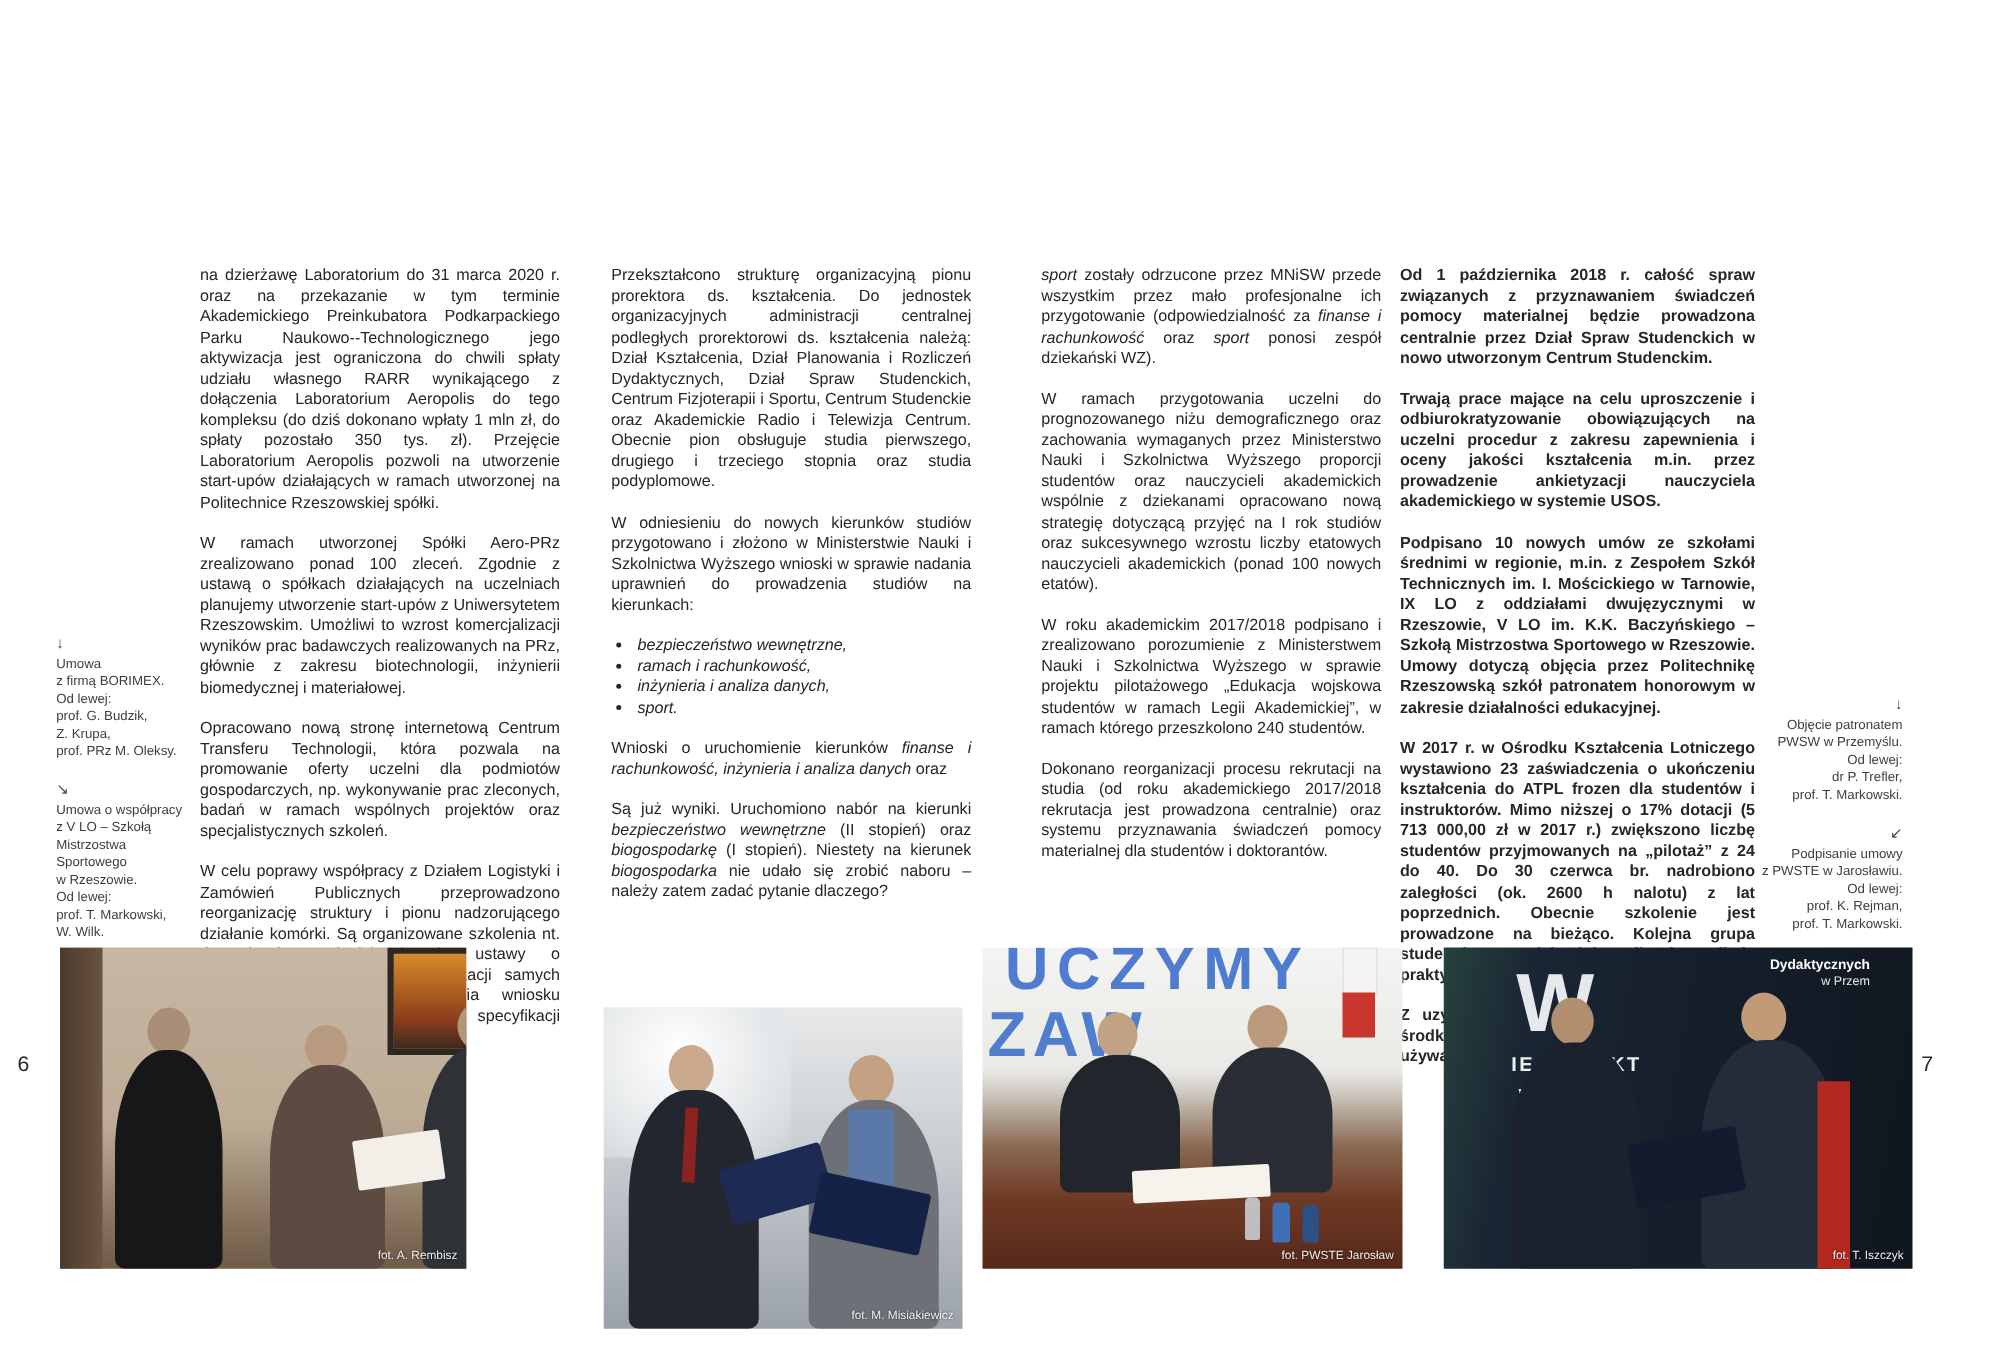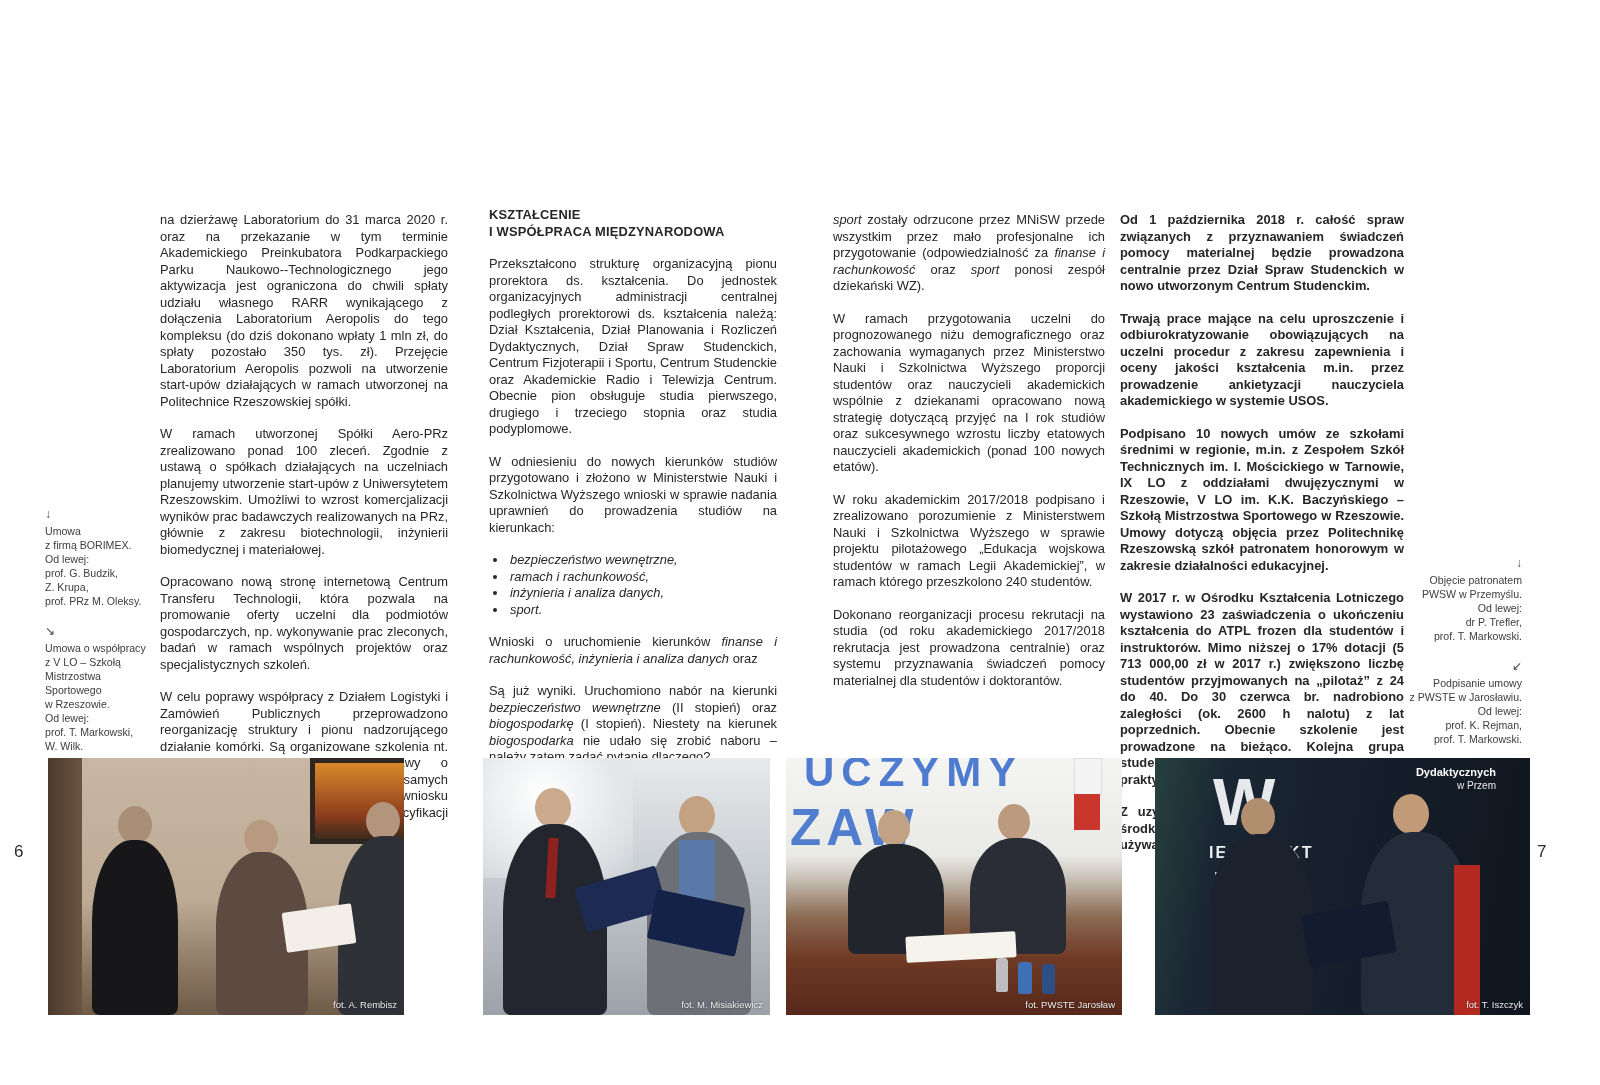--- a/index.html
+++ b/index.html
@@ -19,22 +19,22 @@
   .notes-right{left:1408px;top:556px;width:114px;text-align:right;}
   .note{margin-bottom:16px;}
   .note .arrow{font-size:12px;margin-bottom:3px;color:#4a4a4a;}
   .note-text{white-space:pre-line;}
   
   .pagenum{position:absolute;font-size:17px;color:#2b2b2b;}
   .pagenum.left{left:14px;top:842px;}
   .pagenum.right{left:1537px;top:842px;}
   
   .photo{position:absolute;top:758px;height:257px;margin:0;overflow:hidden;background:#888;}
-  .photo1{left:48px;width:356px;}
-  .photo2{left:483px;width:287px;}
+  .photo1{left:48px;width:325px;}
+  .photo2{left:483px;width:287px;margin-top:48px;}
   .photo3{left:786px;width:336px;}
   .photo4{left:1155px;width:375px;}
   .caption{position:absolute;right:7px;bottom:5px;font-size:9.5px;color:#ffffff;
            opacity:.92;text-shadow:0 0 2px rgba(0,0,0,.8);z-index:9;}
   .decor{position:absolute;}
   .head{position:absolute;border-radius:50%;}
   .body{position:absolute;border-radius:46% 46% 8px 8px;}
   
   .photo1{background:linear-gradient(180deg,#c7b7a3 0%,#bdab95 55%,#87735d 85%,#6e5b48 100%);}
   .p1-door{left:0;top:0;width:34px;height:100%;background:linear-gradient(90deg,#4b3a2c,#6a5442);}
@@ -52,21 +52,21 @@
   .p2-p1 .head{left:52px;top:30px;width:36px;height:40px;background:#caa98c;}
   .p2-p1 .body{left:20px;top:66px;width:104px;height:191px;background:#23262e;}
   .p2-tie{left:64px;top:80px;width:10px;height:60px;background:#8c2320;transform:rotate(3deg);}
   .p2-p2 .head{left:196px;top:38px;width:36px;height:40px;background:#c4a183;}
   .p2-p2 .body{left:164px;top:74px;width:104px;height:183px;background:#6d7076;}
   .p2-shirt{left:196px;top:82px;width:36px;height:60px;background:#5b79a8;}
   .p2-f1{left:96px;top:118px;width:84px;height:46px;background:#1d2a52;transform:rotate(-16deg);border-radius:3px;}
   .p2-f2{left:168px;top:140px;width:90px;height:50px;background:#152247;transform:rotate(12deg);border-radius:3px;}
   
   .photo3{background:linear-gradient(180deg,#f4f4f2 0%,#e9e9e6 38%,#cfcac2 45%,#8a6a52 62%,#6f3a25 78%,#57281a 100%);}
-  .p3-banner1{left:18px;top:-10px;width:300px;font-size:42px;font-weight:bold;color:#2b62c9;
+  .p3-banner1{left:18px;top:-10px;width:300px;font-size:48px;font-weight:bold;color:#2b62c9;
               letter-spacing:7px;opacity:.82;font-family:"Liberation Sans",sans-serif;}
   .p3-banner2{left:4px;top:40px;font-size:51px;font-weight:bold;color:#2b62c9;letter-spacing:5px;opacity:.8;}
   .p3-flag-w{left:288px;top:0;width:26px;height:36px;background:#f4f4f4;border:1px solid #ddd;}
   .p3-flag-r{left:288px;top:36px;width:26px;height:36px;background:#c8362e;}
   .p3-p1 .head{left:92px;top:52px;width:32px;height:36px;background:#c2a284;}
   .p3-p1 .body{left:62px;top:86px;width:96px;height:110px;background:#22252c;}
   .p3-p2 .head{left:212px;top:46px;width:32px;height:36px;background:#bb9a7d;}
   .p3-p2 .body{left:184px;top:80px;width:96px;height:116px;background:#2a2d35;}
   .p3-paper{left:120px;top:176px;width:110px;height:26px;background:#f6f3ec;transform:rotate(-3deg);border-radius:2px;}
   .p3-b1{left:210px;top:200px;width:12px;height:34px;background:rgba(220,235,245,.75);border-radius:4px 4px 2px 2px;}
@@ -135,24 +135,20 @@
       </div>
     </aside>
 
   <div class="col" style="left:160px;">
       <p><span>na dzierżawę Laboratorium do 31 marca 2020 r. oraz na przekazanie w tym terminie Akademickiego Preinkubatora Podkarpackiego Parku Naukowo--Technologicznego jego aktywizacja jest ograniczona do chwili spłaty udziału własnego RARR wynikającego z dołączenia Laboratorium Aeropolis do tego kompleksu (do dziś dokonano wpłaty 1 mln zł, do spłaty pozostało 350 tys. zł). Przejęcie Laboratorium Aeropolis pozwoli na utworzenie start-upów działających w ramach utworzonej na Politechnice Rzeszowskiej spółki.</span></p>
       <p><span>W ramach utworzonej Spółki Aero-PRz zrealizowano ponad 100 zleceń. Zgodnie z ustawą o spółkach działających na uczelniach planujemy utworzenie start-upów z Uniwersytetem Rzeszowskim. Umożliwi to wzrost komercjalizacji wyników prac badawczych realizowanych na PRz, głównie z zakresu biotechnologii, inżynierii biomedycznej i materiałowej.</span></p>
       <p><span>Opracowano nową stronę internetową Centrum Transferu Technologii, która pozwala na promowanie oferty uczelni dla podmiotów gospodarczych, np. wykonywanie prac zleconych, badań w ramach wspólnych projektów oraz specjalistycznych szkoleń.</span></p>
       <p><span>W celu poprawy współpracy z Działem Logistyki i Zamówień Publicznych przeprowadzono reorganizację struktury i pionu nadzorującego działanie komórki. Są organizowane szkolenia nt. dynamicznie zmieniającej się ustawy o zamówieniach publicznych i realizacji samych zamówień (sposób przygotowania wniosku zamówienia, przygotowania specyfikacji zamówienia itp.).</span></p>
     </div>
   <div class="col" style="left:489px;">
-      <div class="heading">
-        <div>KSZTAŁCENIE</div>
-        <div>I WSPÓŁPRACA MIĘDZYNARODOWA</div>
-      </div>
       <p><span>Przekształcono strukturę organizacyjną pionu prorektora ds. kształcenia. Do jednostek organizacyjnych administracji centralnej podległych prorektorowi ds. kształcenia należą: Dział Kształcenia, Dział Planowania i Rozliczeń Dydaktycznych, Dział Spraw Studenckich, Centrum Fizjoterapii i Sportu, Centrum Studenckie oraz Akademickie Radio i Telewizja Centrum. Obecnie pion obsługuje studia pierwszego, drugiego i trzeciego stopnia oraz studia podyplomowe.</span></p>
       <p><span>W odniesieniu do nowych kierunków studiów przygotowano i złożono w Ministerstwie Nauki i Szkolnictwa Wyższego wnioski w sprawie nadania uprawnień do prowadzenia studiów na kierunkach:</span></p>
       <ul class="bullets">
         <li><i>bezpieczeństwo wewnętrzne,</i></li>
         <li><i>ramach i rachunkowość,</i></li>
         <li><i>inżynieria i analiza danych,</i></li>
         <li><i>sport.</i></li>
       </ul>
       <p><span>Wnioski o uruchomienie kierunków </span><i>finanse i rachunkowość, inżynieria i analiza danych</i><span> oraz</span></p>
       <p><span>Są już wyniki. Uruchomiono nabór na kierunki </span><i>bezpieczeństwo wewnętrzne</i><span> (II stopień) oraz </span><i>biogospodarkę</i><span> (I stopień). Niestety na kierunek </span><i>biogospodarka</i><span> nie udało się zrobić naboru – należy zatem zadać pytanie dlaczego?</span></p>

